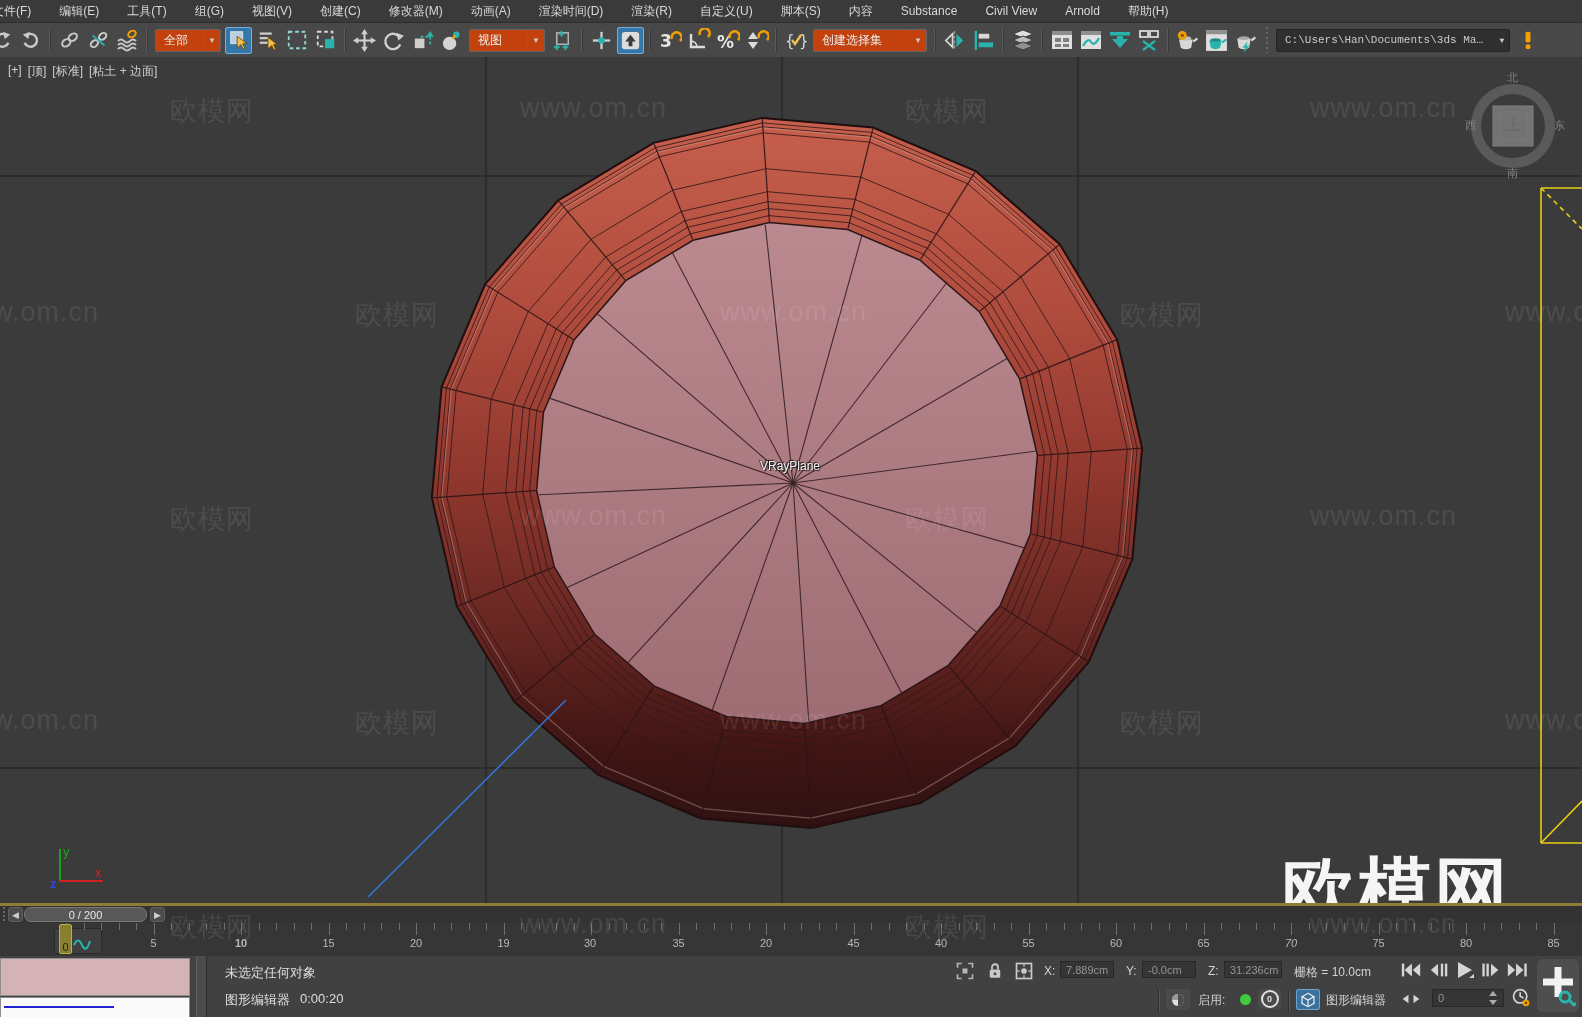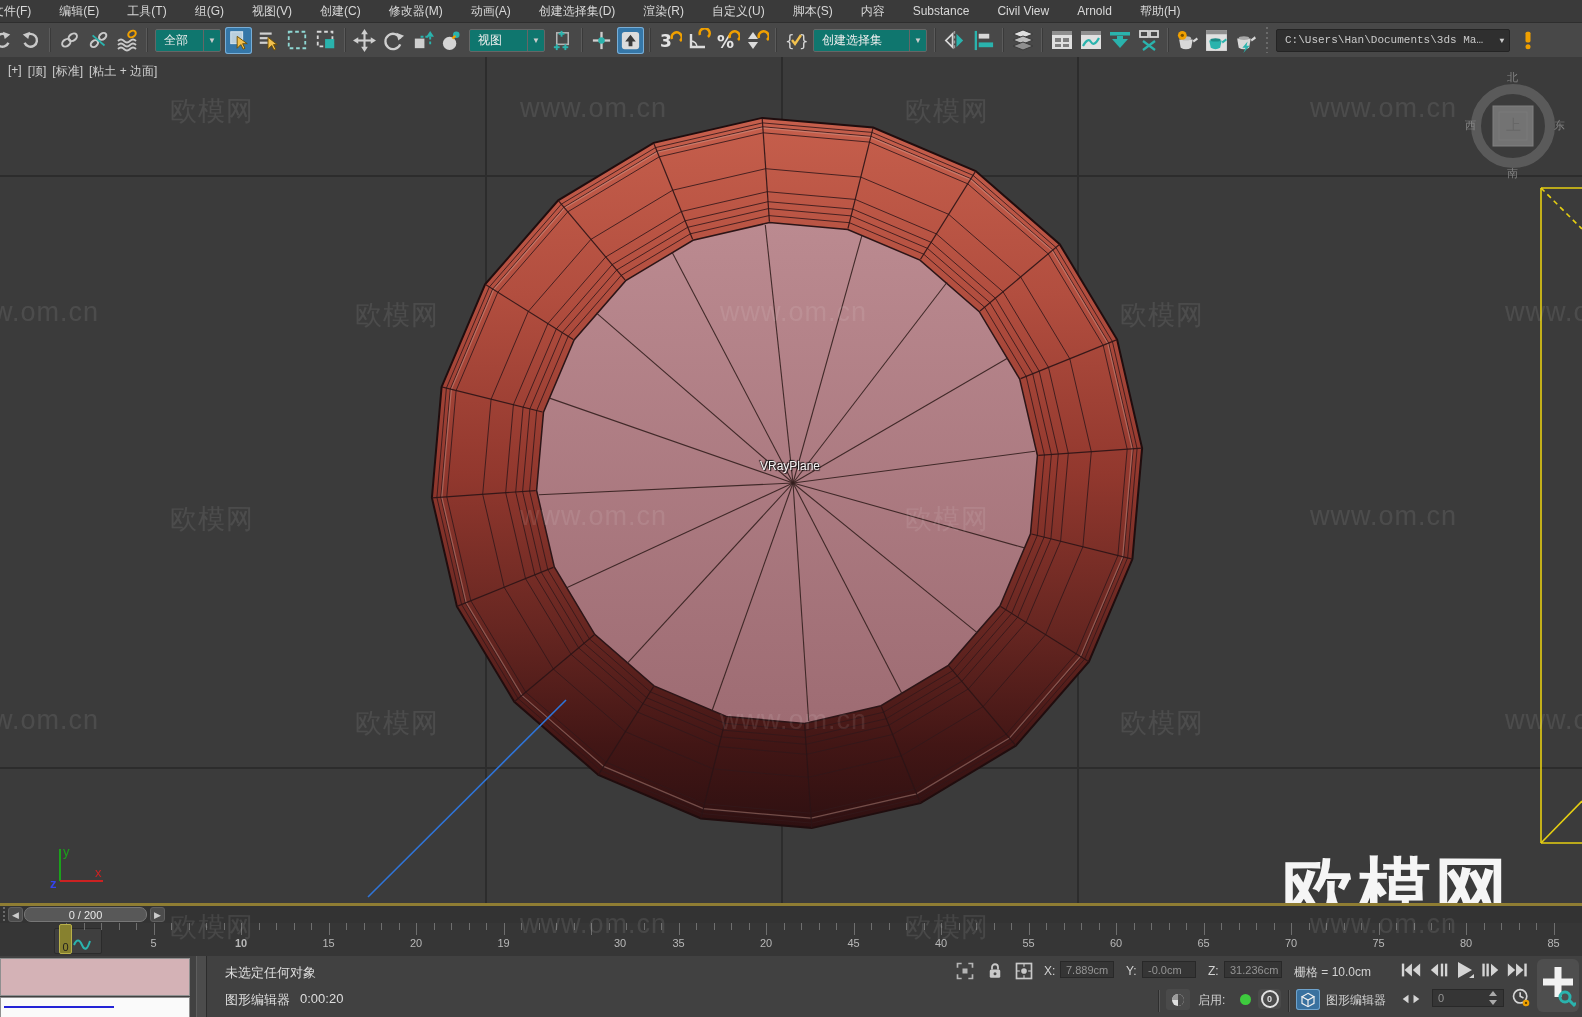--- a/index.html
+++ b/index.html
@@ -5,21 +5,21 @@
   html,body{margin:0;padding:0;background:#2a2a2a;font-family:"Liberation Sans","DejaVu Sans",sans-serif;}
   #app{position:relative;width:1582px;height:1017px;overflow:hidden;background:#3b3b3b;}
   
   .menubar{position:absolute;left:0;top:0;width:1582px;height:22px;background:#3a3a3a;border-bottom:1px solid #2e2e2e;display:flex;align-items:center;color:#d8d8d8;font-size:12px;white-space:nowrap;}
   .menubar span.mitem{padding:0 14px;line-height:22px;cursor:default;}
   
   .toolbar{position:absolute;left:0;top:23px;width:1582px;height:34px;background:#484848;display:flex;align-items:center;padding-left:2px;box-sizing:border-box;}
   .tbtn{width:27px;height:27px;flex:0 0 auto;display:flex;align-items:center;justify-content:center;border-radius:3px;margin:0 1px;}
   .tbtn.active{background:#3577a8;box-shadow:inset 0 0 0 1px #79aed6;}
   .tsep{width:1px;height:24px;background:#5b5b5b;border-right:1px solid #3a3a3a;margin:0 4px;flex:0 0 auto;}
-  .combo{height:21px;background:#0f766e;border:1px solid #666;border-radius:2px;color:#eee;font-size:12px;display:flex;align-items:center;margin:0 3px;flex:0 0 auto;}
+  .combo{height:21px;background:#c2410c;border:1px solid #666;border-radius:2px;color:#eee;font-size:12px;display:flex;align-items:center;margin:0 3px;flex:0 0 auto;}
   .combo .ctext{padding:0 8px;white-space:nowrap;}
   .combo .carrow{width:16px;height:100%;display:flex;align-items:center;justify-content:center;border-left:1px solid #666;color:#ccc;font-size:8px;}
   .combo.dark{background:#2f2f2f;border-color:#242424;color:#c9c9c9;}
   .dots{width:7px;height:26px;flex:0 0 auto;margin:0 3px;background:repeating-linear-gradient(to bottom,#6a6a6a 0 2px,transparent 2px 5px);background-size:2px 100%;background-repeat:no-repeat;background-position:center;}
   
   .viewport{position:absolute;left:0;top:57px;width:1582px;height:846px;overflow:hidden;background:#3b3b3b;}
   .vplabel{position:absolute;left:8px;top:6px;color:#cfcfcf;font-size:12px;display:flex;gap:6px;}
   .vplabel span{cursor:default;}
   .objlabel{position:absolute;left:730px;top:402px;width:120px;text-align:center;color:#f4f4f4;font-size:12px;text-shadow:1px 1px 1px #111,-1px -1px 1px #111;}
   .scene{position:absolute;left:0;top:0;}
@@ -68,21 +68,21 @@
 
   <div class="menubar" id="menubar">
       <span class="mitem" style="margin-left: -22px;">文件(F)</span>
       <span class="mitem">编辑(E)</span>
       <span class="mitem">工具(T)</span>
       <span class="mitem">组(G)</span>
       <span class="mitem">视图(V)</span>
       <span class="mitem">创建(C)</span>
       <span class="mitem">修改器(M)</span>
       <span class="mitem">动画(A)</span>
-      <span class="mitem">创建选择集(D)</span>
+      <span class="mitem">渲染时间(D)</span>
       <span class="mitem">渲染(R)</span>
       <span class="mitem">自定义(U)</span>
       <span class="mitem">脚本(S)</span>
       <span class="mitem">内容</span>
       <span class="mitem">Substance</span>
       <span class="mitem">Civil View</span>
       <span class="mitem">Arnold</span>
       <span class="mitem">帮助(H)</span>
     </div>
 
@@ -535,21 +535,21 @@
       <div class="tick" style="left: 451px; height: 7px;"></div>
       <div class="tick" style="left: 468.5px; height: 7px;"></div>
       <div class="tick" style="left: 486px; height: 7px;"></div>
       <div class="tick" style="left: 503.5px; height: 12px;"></div>
       <div class="ticklabel" style="left: 503.5px;">19</div>
       <div class="tick" style="left: 521px; height: 7px;"></div>
       <div class="tick" style="left: 538.5px; height: 7px;"></div>
       <div class="tick" style="left: 556px; height: 7px;"></div>
       <div class="tick" style="left: 573.5px; height: 7px;"></div>
       <div class="tick" style="left: 591px; height: 12px;"></div>
-      <div class="ticklabel" style="left: 620px;">30</div>
+      <div class="ticklabel" style="left: 590px;">30</div>
       <div class="tick" style="left: 608.5px; height: 7px;"></div>
       <div class="tick" style="left: 626px; height: 7px;"></div>
       <div class="tick" style="left: 643.5px; height: 7px;"></div>
       <div class="tick" style="left: 661px; height: 7px;"></div>
       <div class="tick" style="left: 678.5px; height: 12px;"></div>
       <div class="ticklabel" style="left: 678.5px;">35</div>
       <div class="tick" style="left: 696px; height: 7px;"></div>
       <div class="tick" style="left: 713.5px; height: 7px;"></div>
       <div class="tick" style="left: 731px; height: 7px;"></div>
       <div class="tick" style="left: 748.5px; height: 7px;"></div>
@@ -583,21 +583,21 @@
       <div class="tick" style="left: 1151px; height: 7px;"></div>
       <div class="tick" style="left: 1168.5px; height: 7px;"></div>
       <div class="tick" style="left: 1186px; height: 7px;"></div>
       <div class="tick" style="left: 1203.5px; height: 12px;"></div>
       <div class="ticklabel" style="left: 1203.5px;">65</div>
       <div class="tick" style="left: 1221px; height: 7px;"></div>
       <div class="tick" style="left: 1238.5px; height: 7px;"></div>
       <div class="tick" style="left: 1256px; height: 7px;"></div>
       <div class="tick" style="left: 1273.5px; height: 7px;"></div>
       <div class="tick" style="left: 1291px; height: 12px;"></div>
-      <div class="ticklabel" style="left: 1291px;">70</div>
+      <div class="ticklabel" style="left: 1291px; font-style: italic;">70</div>
       <div class="tick" style="left: 1308.5px; height: 7px;"></div>
       <div class="tick" style="left: 1326px; height: 7px;"></div>
       <div class="tick" style="left: 1343.5px; height: 7px;"></div>
       <div class="tick" style="left: 1361px; height: 7px;"></div>
       <div class="tick" style="left: 1378.5px; height: 12px;"></div>
       <div class="ticklabel" style="left: 1378.5px;">75</div>
       <div class="tick" style="left: 1396px; height: 7px;"></div>
       <div class="tick" style="left: 1413.5px; height: 7px;"></div>
       <div class="tick" style="left: 1431px; height: 7px;"></div>
       <div class="tick" style="left: 1448.5px; height: 7px;"></div>

